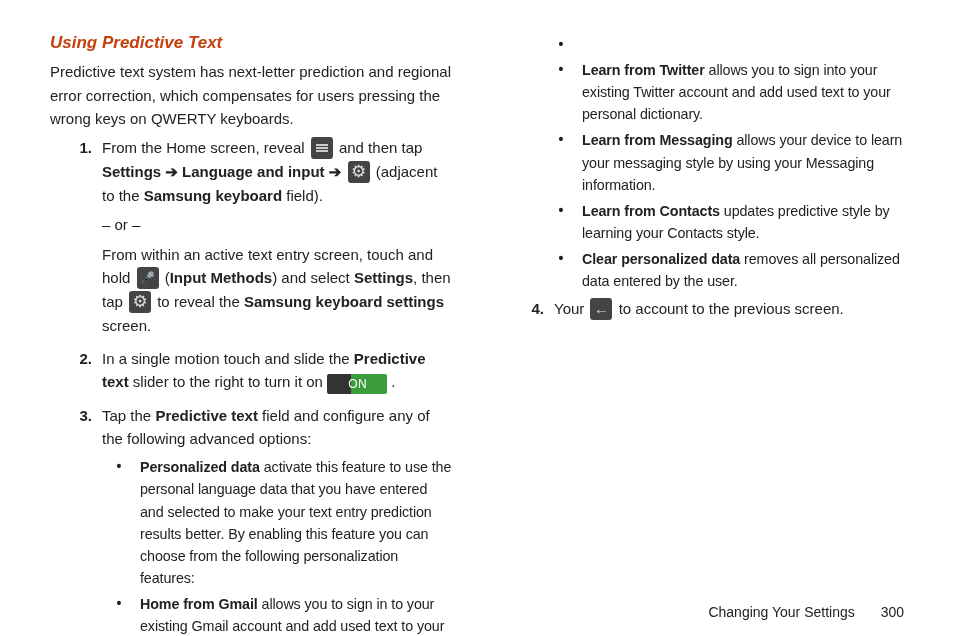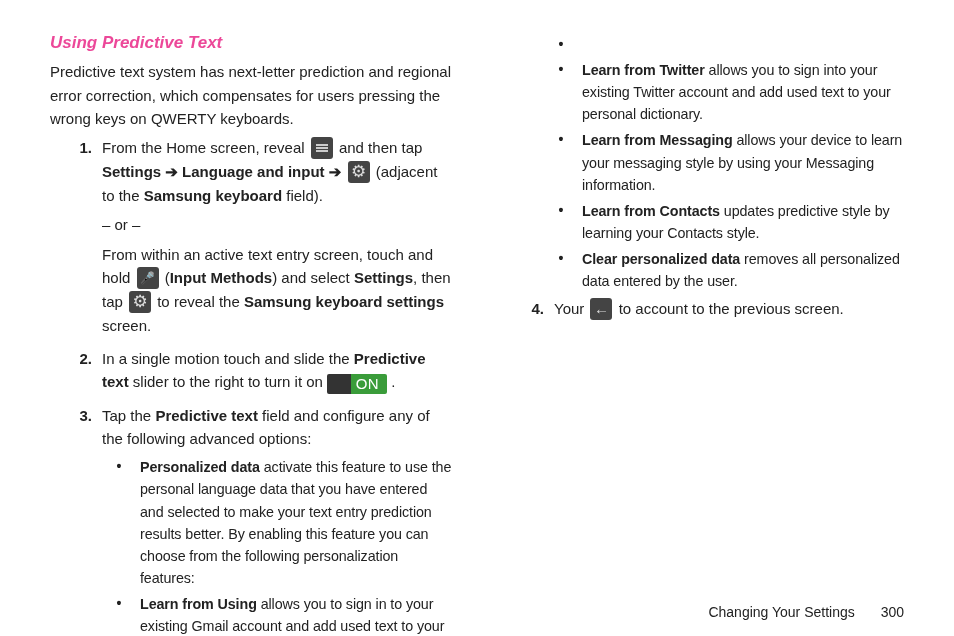--- a/index.html
+++ b/index.html
@@ -15,21 +15,21 @@
   }
   .columns {
     display: flex;
     gap: 50px;
   }
   .col {
     flex: 1;
     min-width: 0;
   }
   .section-heading {
-    color: #ec4899;
+    color: #c2410c;
     font-weight: bold;
     font-style: italic;
     font-size: 17px;
     margin: 0 0 4px 0;
   }
   .intro {
     margin: 0 0 6px 0;
   }
   .step {
     display: flex;
@@ -86,24 +86,24 @@
   .icon.gear::before { content:"\2699"; color:#ddd; font-size:17px; }
   .icon.mic::before { content:"\1F3A4"; color:#ddd; font-size:12px; }
   .icon.gear2::before { content:"\2699"; color:#ddd; font-size:17px; }
   .icon.back::before { content:"\2190"; color:#ddd; font-size:15px; font-weight:bold; }
   .on-toggle {
     display:inline-block;
     vertical-align:middle;
     width:60px; height:20px;
     background:linear-gradient(to right,#333 0%,#333 40%,#3a9c3a 40%,#3a9c3a 100%);
     color:#fff;
-    font-size:15px;
+    font-size:12px;
     line-height:20px;
     text-align:right;
-    padding-right:8px;
+    padding-right:20px;
     box-sizing:border-box;
     border-radius:2px;
     letter-spacing:0.5px;
   }
   .arrow { font-weight:bold; }
   .footer {
     position: absolute;
     bottom: 12px;
     right: 50px;
     font-size: 14px;
@@ -161,21 +161,21 @@
       <div class="step-body">
         <p>
           <span>Tap the </span><b>Predictive text</b><span> field and configure any of the following advanced options:</span>
         </p>
         <div class="bullet">
           <div class="bullet-dot">•</div>
           <div class="bullet-body"><b>Personalized data</b><span> activate this feature to use the personal language data that you have entered and selected to make your text entry prediction results better. By enabling this feature you can choose from the following personalization features:</span></div>
         </div>
         <div class="bullet">
           <div class="bullet-dot">•</div>
-          <div class="bullet-body"><b>Learn from Using</b><span> allows you to sign in to your existing Gmail account and add used text to your personal dictionary.</span></div>
+          <div class="bullet-body"><b>Home from Gmail</b><span> allows you to sign in to your existing Gmail account and add used text to your personal dictionary.</span></div>
         </div>
       </div>
     </div>
   </div>
 
   <div class="col">
     <div style="margin-left:42px">
       <div class="bullet">
         <div class="bullet-dot">•</div>
       </div>

